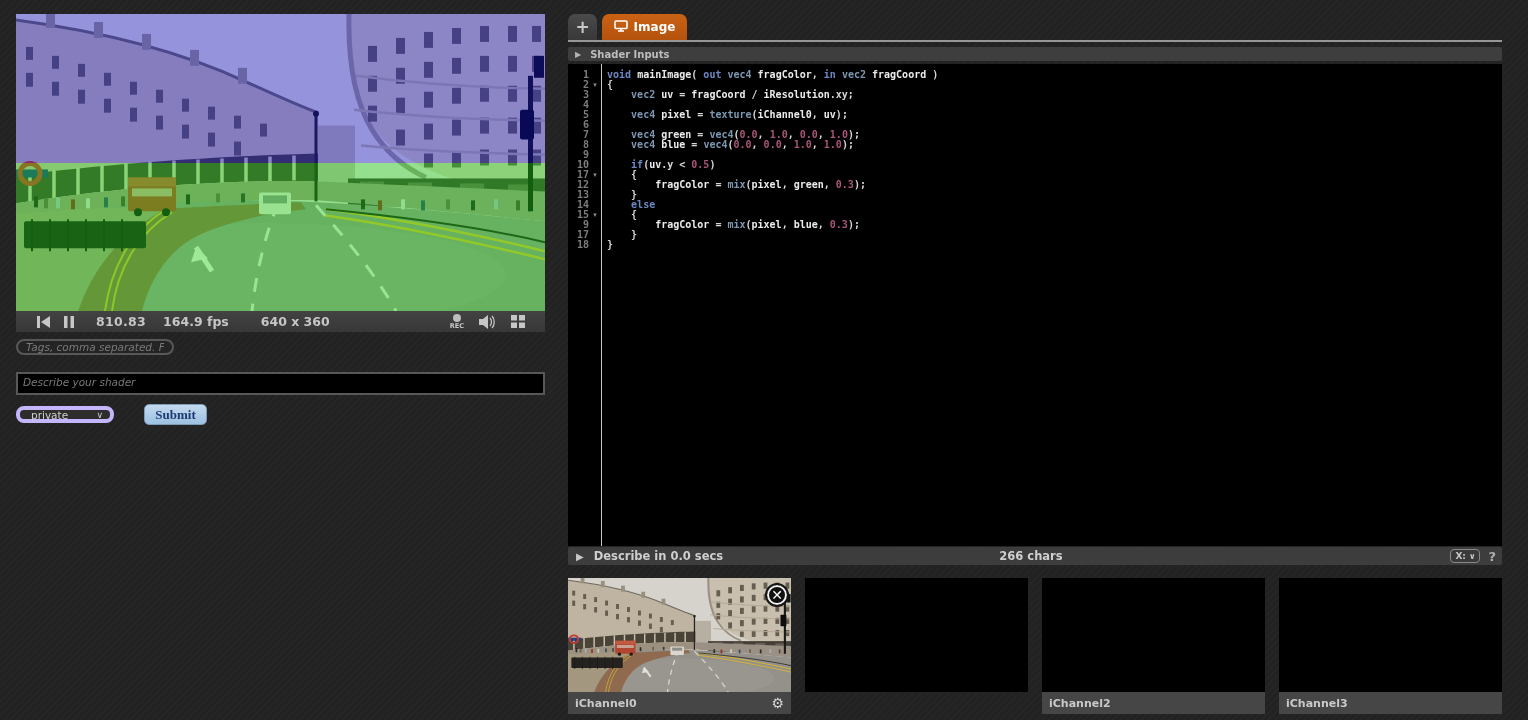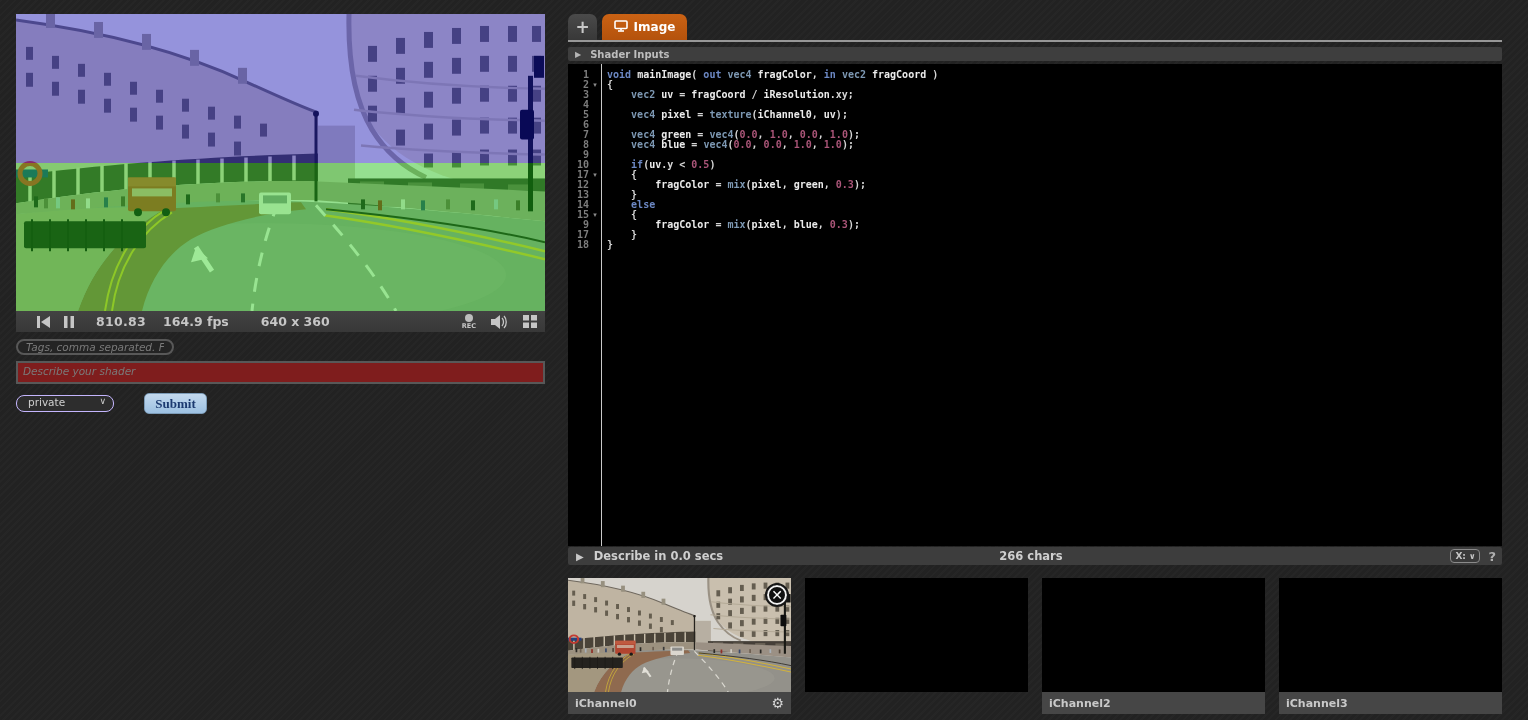--- a/index.html
+++ b/index.html
@@ -18,41 +18,41 @@
   .tint { position:absolute; left:0; width:529px; height:149px; pointer-events:none; }
   .tint-blue { top:0; background:rgba(0,0,255,0.30); }
   .tint-green { top:149px; height:148px; background:rgba(0,255,0,0.30); }
 
   .player-bar { display:flex; align-items:center; width:529px; height:21px;
     background:linear-gradient(#424242,#383838); color:#c6c6c6; font-weight:bold; font-size:12.5px; }
   .pb-icon { display:flex; align-items:center; justify-content:center; }
   .pb-time { margin-left:22px; letter-spacing:0.3px; }
   .pb-fps { margin-left:17px; }
   .pb-res { margin-left:32px; }
-  .pb-right { margin-left:auto; display:flex; align-items:center; gap:15px; padding-right:8px; }
+  .pb-right { margin-left:auto; display:flex; align-items:center; gap:15px; padding-right:20px; }
   .rec-btn { display:flex; flex-direction:column; align-items:center; line-height:1; margin-top:1px; }
   .rec-dot { width:8px; height:8px; border-radius:50%; background:#bdbdbd; margin-bottom:1px; }
   .rec-txt { font-size:6.5px; font-weight:bold; color:#c6c6c6; }
 
   .name-input { margin-top:5px; width:529px; height:25px; background:#242424;
     border:2px solid #585858; color:#bbb; font-size:19px; padding:0 6px;
     font-family:"DejaVu Sans", sans-serif; }
   .name-input::placeholder { color:#6b6b6b; font-style:italic; font-weight:bold; }
   .tags-input { display:block; margin-top:7px; width:158px; height:16px; background:#242424;
     border:2px solid #585858; border-radius:8px; color:#bbb; font-size:10.5px; padding:0 8px;
     font-family:"DejaVu Sans", sans-serif; }
   .tags-input::placeholder { color:#7a7a7a; font-style:italic; }
-  .desc-input { display:block; margin-top:6px; width:529px; height:23px; background:#7f1d1d;
+  .desc-input { display:block; margin-top:17px; width:529px; height:23px; background:#000000;
     border:2px solid #585858; color:#bbb; font-size:10.5px; padding:2px 5px; resize:none;
     font-family:"DejaVu Sans", sans-serif; }
   .desc-input::placeholder { color:#7a7a7a; font-style:italic; }
 
   .form-row { margin-top:9px; display:flex; align-items:center; }
-  .vis-select { width:98px; height:17px; background:#2d2d2d; border:1px solid #c4b5fd; border-radius:8px;
-    color:#cfcfcf; font-size:10.5px; display:flex; align-items:flex-start; padding:0 7px 0 11px; cursor:pointer; }
+  .vis-select { width:98px; height:17px; background:#2d2d2d; border:4px solid #c4b5fd; border-radius:8px;
+    color:#cfcfcf; font-size:10.5px; display:flex; align-items:center; padding:0 7px 0 11px; cursor:pointer; }
   .vis-select .chev { margin-left:auto; font-size:9px; color:#cfcfcf; }
   .submit-btn { margin-left:30px; width:63px; height:21px; background:linear-gradient(#c3d9ee,#9dc1e2);
     border:1px solid #7d9cb8; border-radius:5px; color:#1c3a70; font-weight:bold; font-size:13px;
     font-family:"Liberation Serif", serif; cursor:pointer; }
 
   
   .right-col { position:absolute; left:568px; top:14px; width:934px; }
   .tab-row { display:flex; align-items:flex-end; height:26px; }
   .tab-plus { width:29px; height:26px; background:linear-gradient(#4a4a4a,#383838); border-radius:7px 7px 0 0;
     color:#c8c8c8; font-size:17px; font-weight:bold; display:flex; align-items:center; justify-content:center; cursor:pointer; }

